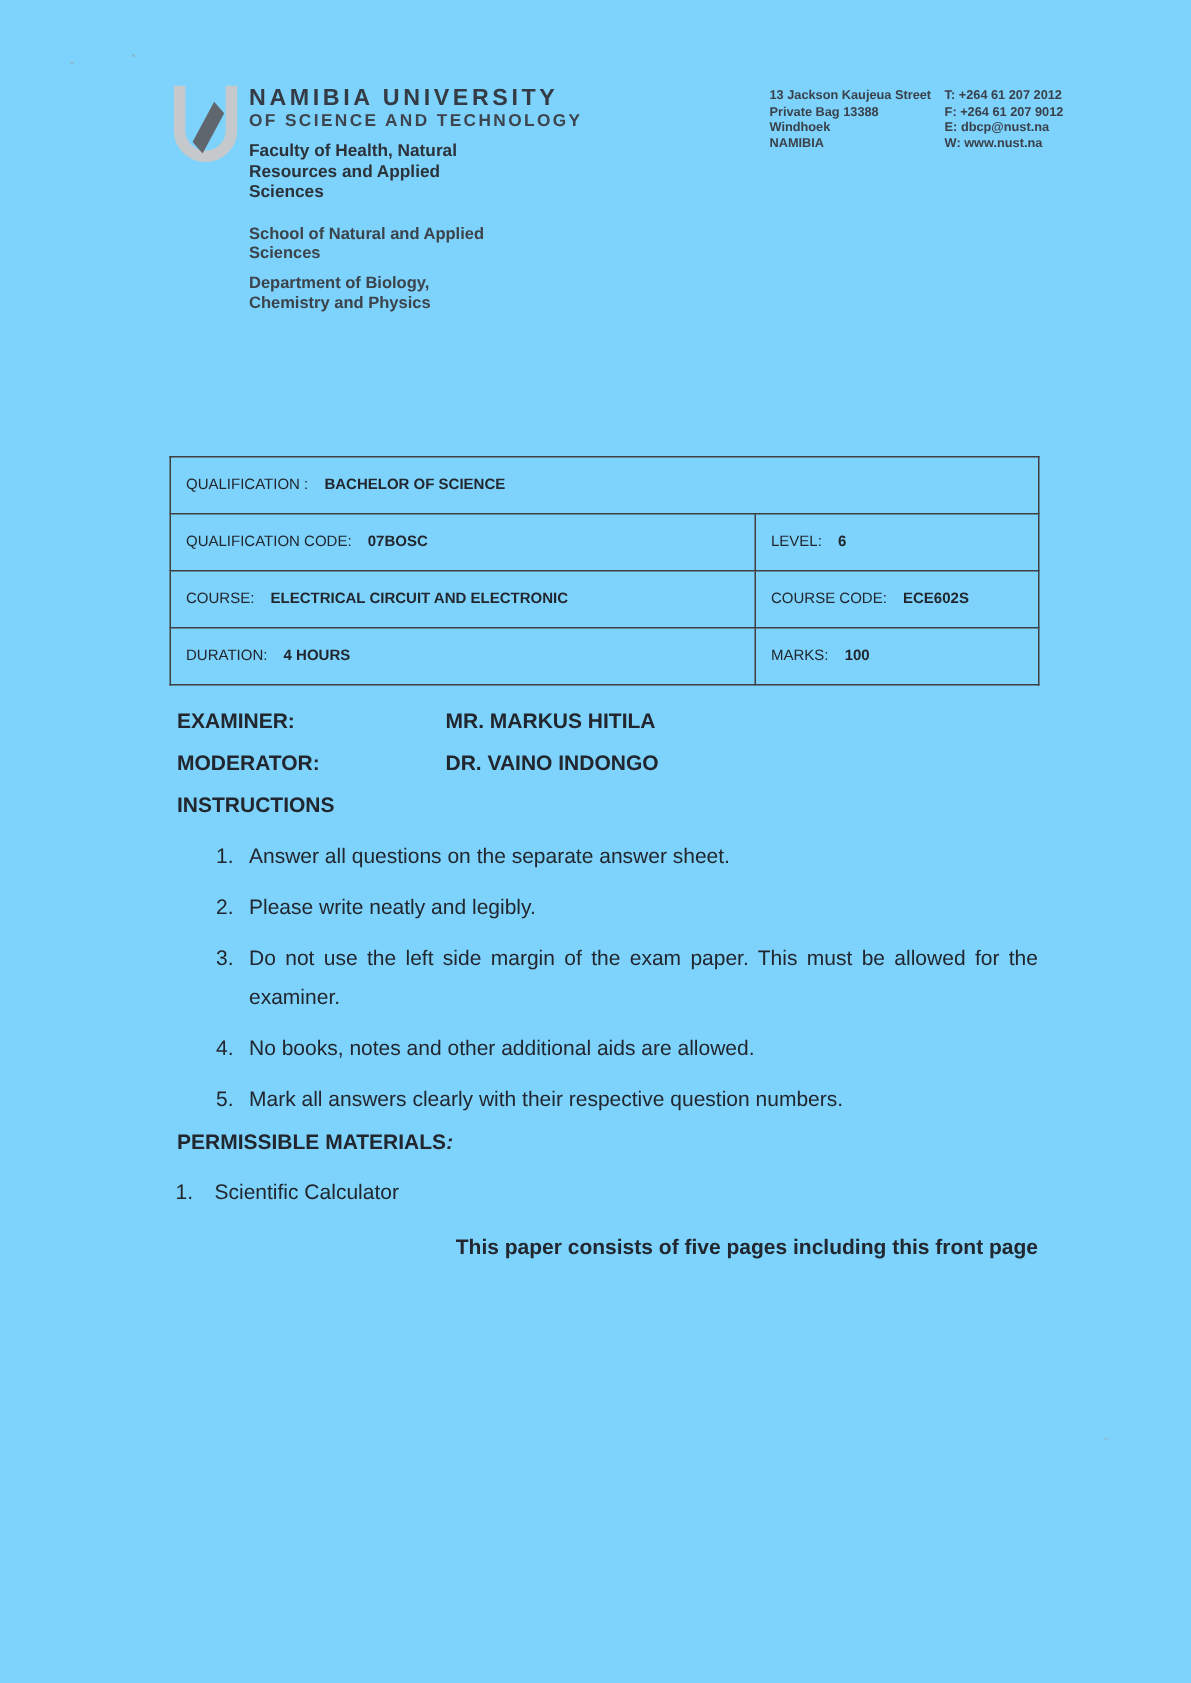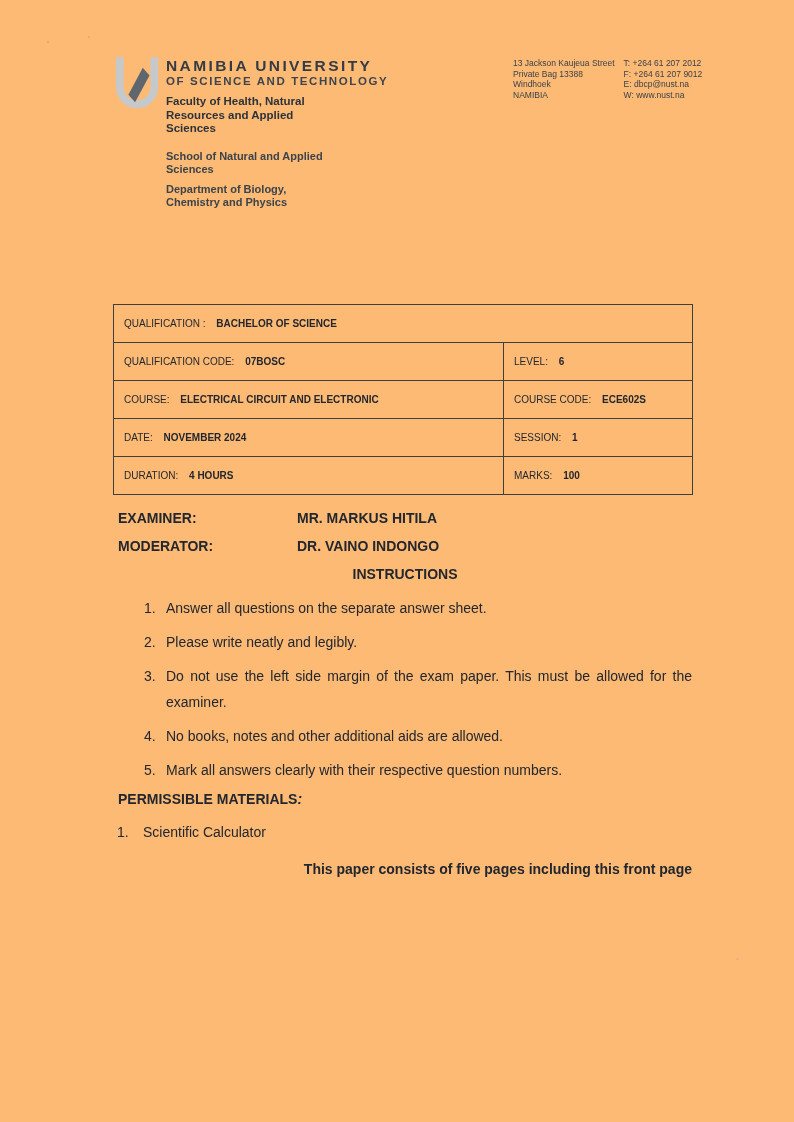--- a/index.html
+++ b/index.html
@@ -2,35 +2,35 @@
 <html><head>
 <meta charset="utf-8">
 <style>
   * { margin: 0; padding: 0; box-sizing: border-box; }
   html, body { background: #ffffff; }
   body { font-family: "Liberation Sans", sans-serif; color: #22262e; }
   .page {
     position: relative;
     width: 794px;
     height: 1122px;
-    background: #fdba74;
+    background: #7dd3fc;
     overflow: hidden;
   }
   
   .speck { position: absolute; background: #9aa0a6; border-radius: 50%; opacity: .55; }
   
   .logo { position: absolute; left: 113px; top: 54px; width: 48px; height: 64px; }
   .brand { position: absolute; left: 166px; top: 57px; color: #343b44; }
   .brand-line1 { font-size: 15.5px; font-weight: bold; letter-spacing: 2.4px; line-height: 17px; }
   .brand-line2 { font-size: 11.5px; font-weight: bold; letter-spacing: 1.6px; line-height: 14px; color: #3d444d; }
   .faculty { position: absolute; left: 166px; top: 95px; font-size: 11.5px; font-weight: bold; line-height: 13.5px; color: #2c323a; }
   .school { position: absolute; left: 166px; top: 150px; font-size: 11px; font-weight: bold; line-height: 13px; color: #3c434b; }
   .dept   { position: absolute; left: 166px; top: 183px; font-size: 11px; font-weight: bold; line-height: 13px; color: #3c434b; }
   .contact { position: absolute; left: 513px; top: 58px; display: flex; gap: 9px; color: #3a414a; }
-  .contact .col { font-size: 8.5px; line-height: 10.5px; font-weight: normal; }
+  .contact .col { font-size: 8.5px; line-height: 10.5px; font-weight: bold; }
   
   .main { position: absolute; left: 113px; top: 304px; width: 579px; }
   
   table.info { width: 100%; border-collapse: collapse; table-layout: fixed; }
   table.info td {
     border: 1.5px solid #3f3f3f;
     height: 38px;
     padding: 0 0 0 10px;
     font-size: 10px;
     vertical-align: middle;
@@ -39,21 +39,21 @@
   table.info col.c1 { width: 390px; }
   table.info col.c2 { width: 189px; }
   .cell-label { font-weight: normal; }
   .cell-value { font-weight: bold; margin-left: 8px; }
   
   .exam-title { margin-top: 16px; text-align: center; font-size: 14px; font-weight: bold; }
   
   .kv { display: flex; margin-top: 12px; font-size: 14px; font-weight: bold; padding-left: 5px; }
   .kv .k { width: 179px; flex: none; }
   .kv:first-of-type { margin-top: 15px; }
-  .section-heading { margin-top: 12px; padding-left: 5px; font-size: 14px; font-weight: bold; text-align: center; }
+  .section-heading { margin-top: 12px; padding-left: 5px; font-size: 14px; font-weight: bold; }
   
   ol.instructions { list-style: none; margin-top: 13px; }
   ol.instructions li {
     display: flex;
     margin-bottom: 8px;
     font-size: 14px;
     line-height: 26px;
   }
   ol.instructions li .num { flex: none; width: 22px; margin-left: 31px; }
   ol.instructions li .txt { flex: 1; }
@@ -146,30 +146,20 @@
           <span class="cell-label">COURSE:</span>
           <span class="cell-value">ELECTRICAL CIRCUIT AND ELECTRONIC</span>
         </td>
         <td>
           <span class="cell-label">COURSE CODE:</span>
           <span class="cell-value">ECE602S</span>
         </td>
       </tr>
       <tr>
         <td>
-          <span class="cell-label">DATE:</span>
-          <span class="cell-value">NOVEMBER 2024</span>
-        </td>
-        <td>
-          <span class="cell-label">SESSION:</span>
-          <span class="cell-value">1</span>
-        </td>
-      </tr>
-      <tr>
-        <td>
           <span class="cell-label">DURATION:</span>
           <span class="cell-value">4 HOURS</span>
         </td>
         <td>
           <span class="cell-label">MARKS:</span>
           <span class="cell-value">100</span>
         </td>
       </tr>
     </tbody>
       </table>

